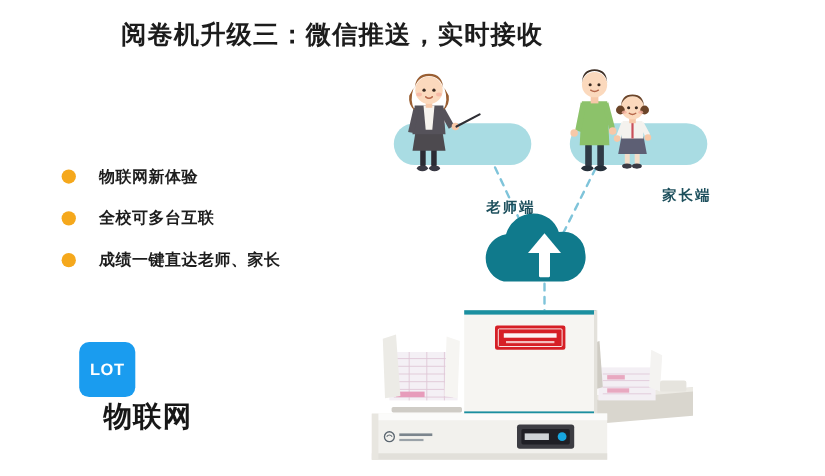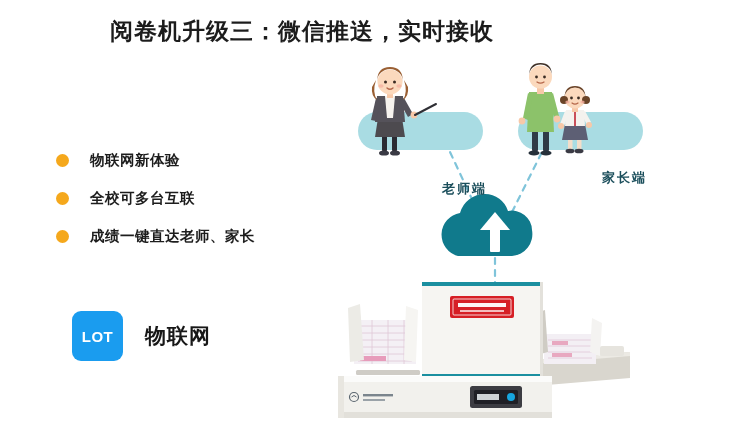--- a/index.html
+++ b/index.html
@@ -57,38 +57,39 @@
     white-space: nowrap;
     letter-spacing: 0.5px;
   }
 
   
   .iot-block {
     position: absolute;
     left: 72px;
     top: 311px;
     display: flex;
-    align-items: center;
+    align-items: flex-start;
+    flex-direction: column;
   }
   .iot-badge {
     width: 51px;
     height: 50px;
     border-radius: 9px;
     background: #1a9cef;
     display: flex;
     align-items: center;
     justify-content: center;
     color: #ffffff;
     font-size: 15px;
     font-weight: bold;
     letter-spacing: 0.5px;
   }
   .iot-label {
     margin-left: 22px;
-    font-size: 21px;
+    font-size: 26px;
     font-weight: bold;
     color: #171717;
     letter-spacing: 1px;
   }
 
   
   .stage {
     position: absolute;
     left: 330px;
     top: 60px;

